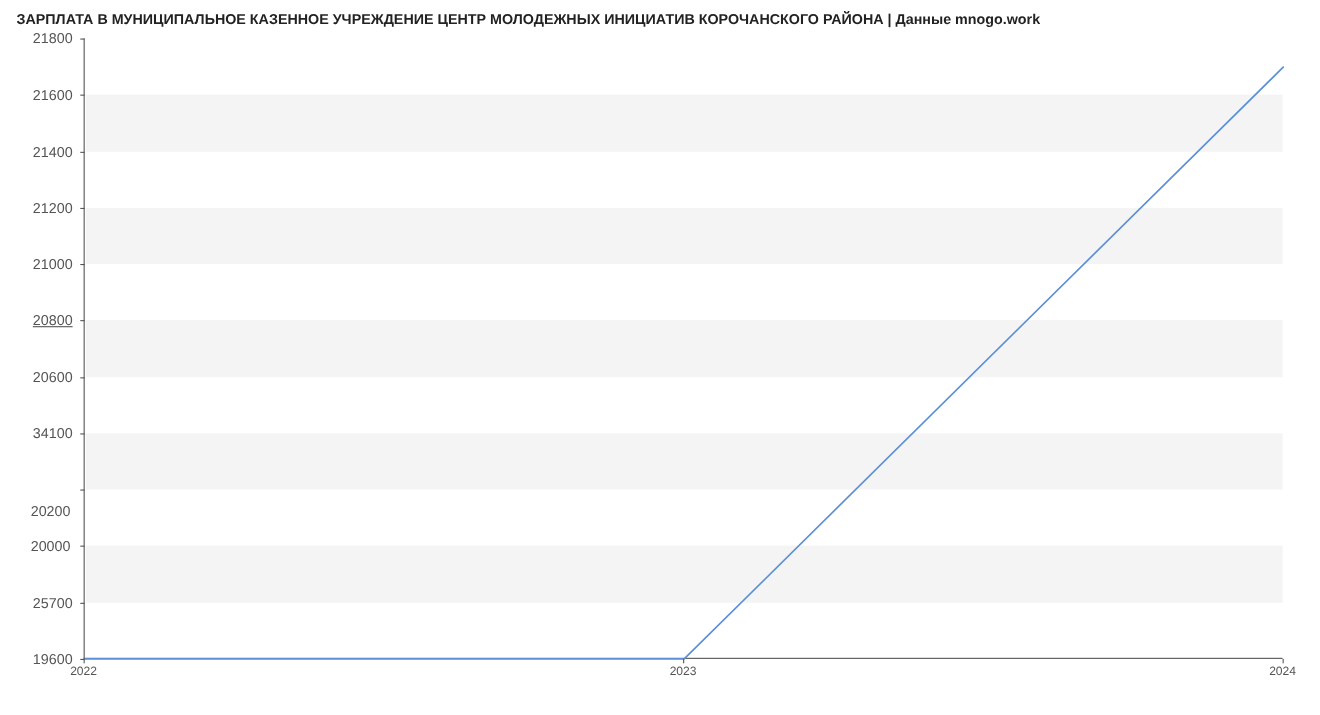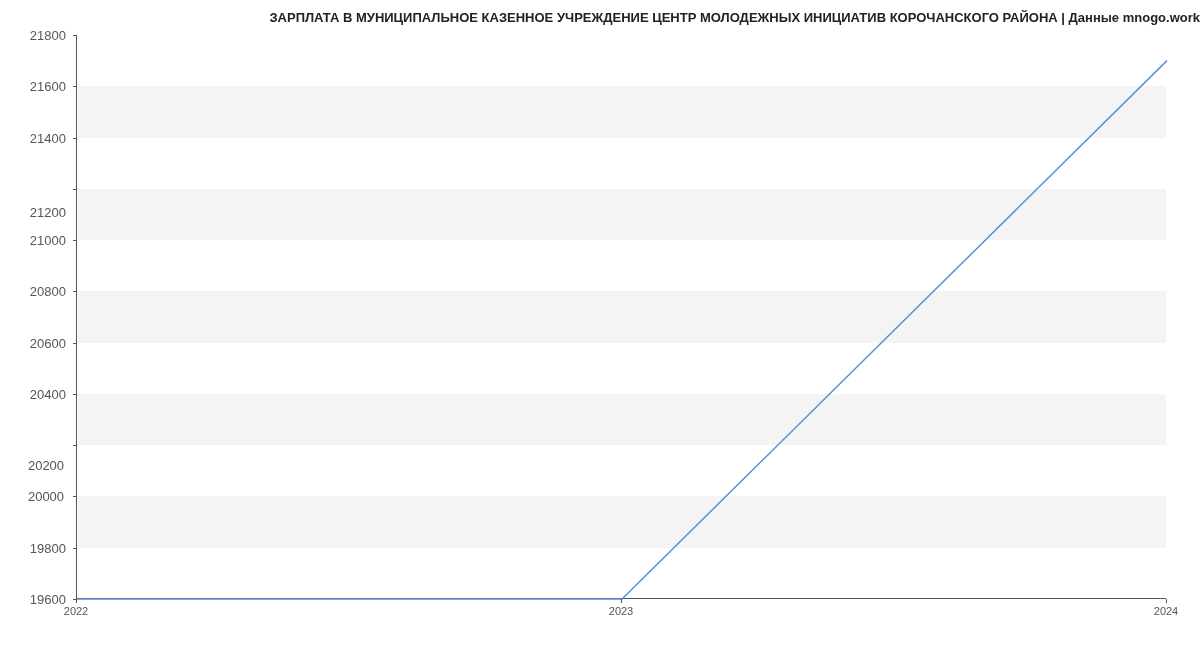--- a/index.html
+++ b/index.html
@@ -13,21 +13,21 @@
   .container {
     position: relative;
     width: 1200px;
     height: 650px;
   }
   .title {
     position: absolute;
     top: 10px;
     left: 15px;
     right: 0;
-    text-align: right;
+    text-align: left;
     font-size: 13px;
     font-weight: bold;
     color: #222222;
   }
   .plot {
     position: absolute;
     left: 76px;
     top: 35px;
     width: 1090px;
     height: 564px;
@@ -115,28 +115,28 @@
           <div class="ytick-mark" style="top: 256.364px;"></div>
           <div class="ytick-mark" style="top: 205.091px;"></div>
           <div class="ytick-mark" style="top: 153.818px;"></div>
           <div class="ytick-mark" style="top: 102.545px;"></div>
           <div class="ytick-mark" style="top: 51.2727px;"></div>
           <div class="ytick-mark" style="top: 0px;"></div>
         </div>
     </div>
     <div id="yticks">
         <div class="ytick" style="top: 564px; left: -50px; right: auto;">19600</div>
-        <div class="ytick" style="top: 512.727px; left: -50px; right: auto;">19800</div>
+        <div class="ytick" style="top: 512.727px; left: -50px; right: auto;">25700</div>
         <div class="ytick" style="top: 461.455px; left: -50px; right: auto; text-align: center;">20000</div>
         <div class="ytick" style="top: 430px; left: -50px; right: auto; text-align: center;">20200</div>
-        <div class="ytick" style="top: 358.909px; left: -50px; right: auto;">20400</div>
+        <div class="ytick" style="top: 358.909px; left: -50px; right: auto;">34100</div>
         <div class="ytick" style="top: 307.636px; left: -50px; right: auto;">20600</div>
-        <div class="ytick" style="top: 256.364px; left: -50px; right: auto;">20800</div>
+        <div class="ytick" style="top: 256.364px; left: -50px; right: auto; text-decoration: underline;">20800</div>
         <div class="ytick" style="top: 205.091px; left: -50px; right: auto;">21000</div>
-        <div class="ytick" style="top: 153.818px; left: -50px; right: auto; margin-top: 23px;">21200</div>
+        <div class="ytick" style="top: 153.818px; left: -50px; right: auto;">21200</div>
         <div class="ytick" style="top: 102.545px; left: -50px; right: auto;">21400</div>
         <div class="ytick" style="top: 51.2727px; left: -50px; right: auto;">21600</div>
         <div class="ytick" style="top: 0px; left: -50px; right: auto;">21800</div>
       </div>
     <div id="xticks">
         <div class="xtick" style="left: 0px;">2022</div>
         <div class="xtick-mark" style="left: 0px;"></div>
         <div class="xtick" style="left: 545px;">2023</div>
         <div class="xtick-mark" style="left: 545px;"></div>
         <div class="xtick" style="left: 1090px;">2024</div>

